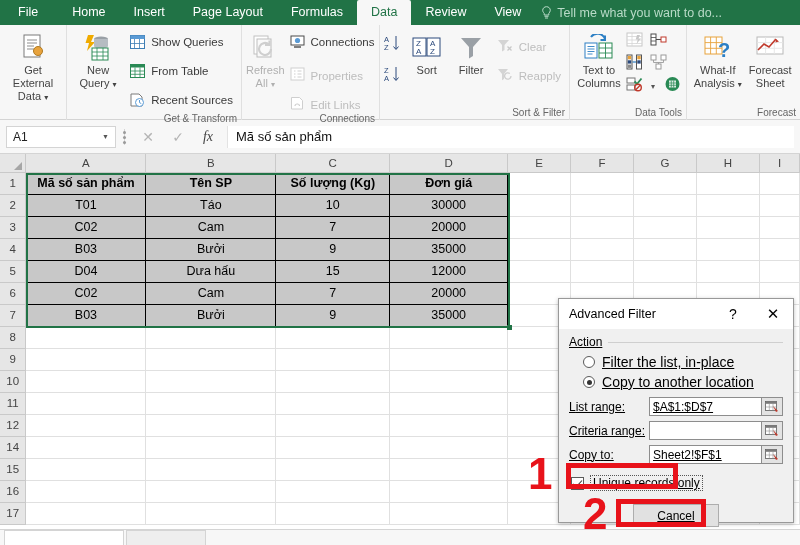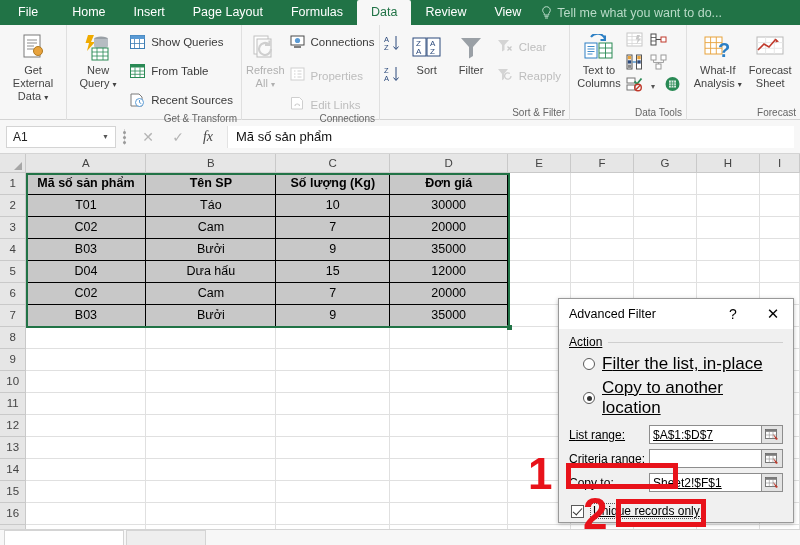--- a/index.html
+++ b/index.html
@@ -126,21 +126,21 @@
   }
   .dlg-title .t { flex:1; }
   .dlg-btn-q, .dlg-btn-x {
     width:40px; height:30px; display:flex; align-items:center; justify-content:center;
     font-size:14px; color:#000;
   }
   .dlg-btn-x { font-size:15px; font-weight:300; }
   .dlg-body { padding:6px 10px 0 10px;text-decoration:underline; }
   .grpbox-label { font-size:12px; display:flex; align-items:center; gap:6px; margin-bottom:3px;}
   .grpbox-label .ln { flex:1; height:1px; background:#cfcfcf; }
-  .radio-row { display:flex; align-items:center; gap:7px; padding:2px 0 2px 14px; font-size:17px;}
+  .radio-row { display:flex; align-items:center; gap:7px; padding:2px 0 2px 14px; font-size:14px;}
   .radio {
     width:12px; height:12px; border:1px solid #5a5a5a; border-radius:50%;
     background:#fff; position:relative; flex:0 0 12px;
   }
   .radio.on:after{content:"";position:absolute;left:2.5px;top:2.5px;width:5px;height:5px;border-radius:50%;background:#333;}
   .u { text-decoration:underline; }
   .frow { display:flex; align-items:center; margin-top:5px; }
   .flabel { width:80px; font-size:12px; }
   .fin {
     flex:1; height:19px; background:#fff; border:1px solid #8d8d8d;
@@ -685,32 +685,20 @@
           <td class="cell"></td>
           <td class="cell"></td>
           <td class="cell"></td>
           <td class="cell"></td>
           <td class="cell"></td>
           <td class="cell"></td>
           <td class="cell"></td>
           <td class="cell"></td>
         </tr>
     <tr>
-          <th class="rowhdr">13</th>
-          <td class="cell"></td>
-          <td class="cell"></td>
-          <td class="cell"></td>
-          <td class="cell"></td>
-          <td class="cell"></td>
-          <td class="cell"></td>
-          <td class="cell"></td>
-          <td class="cell"></td>
-          <td class="cell"></td>
-        </tr>
-    <tr>
           <th class="rowhdr">14</th>
           <td class="cell"></td>
           <td class="cell"></td>
           <td class="cell"></td>
           <td class="cell"></td>
           <td class="cell"></td>
           <td class="cell"></td>
           <td class="cell"></td>
           <td class="cell"></td>
           <td class="cell"></td>

